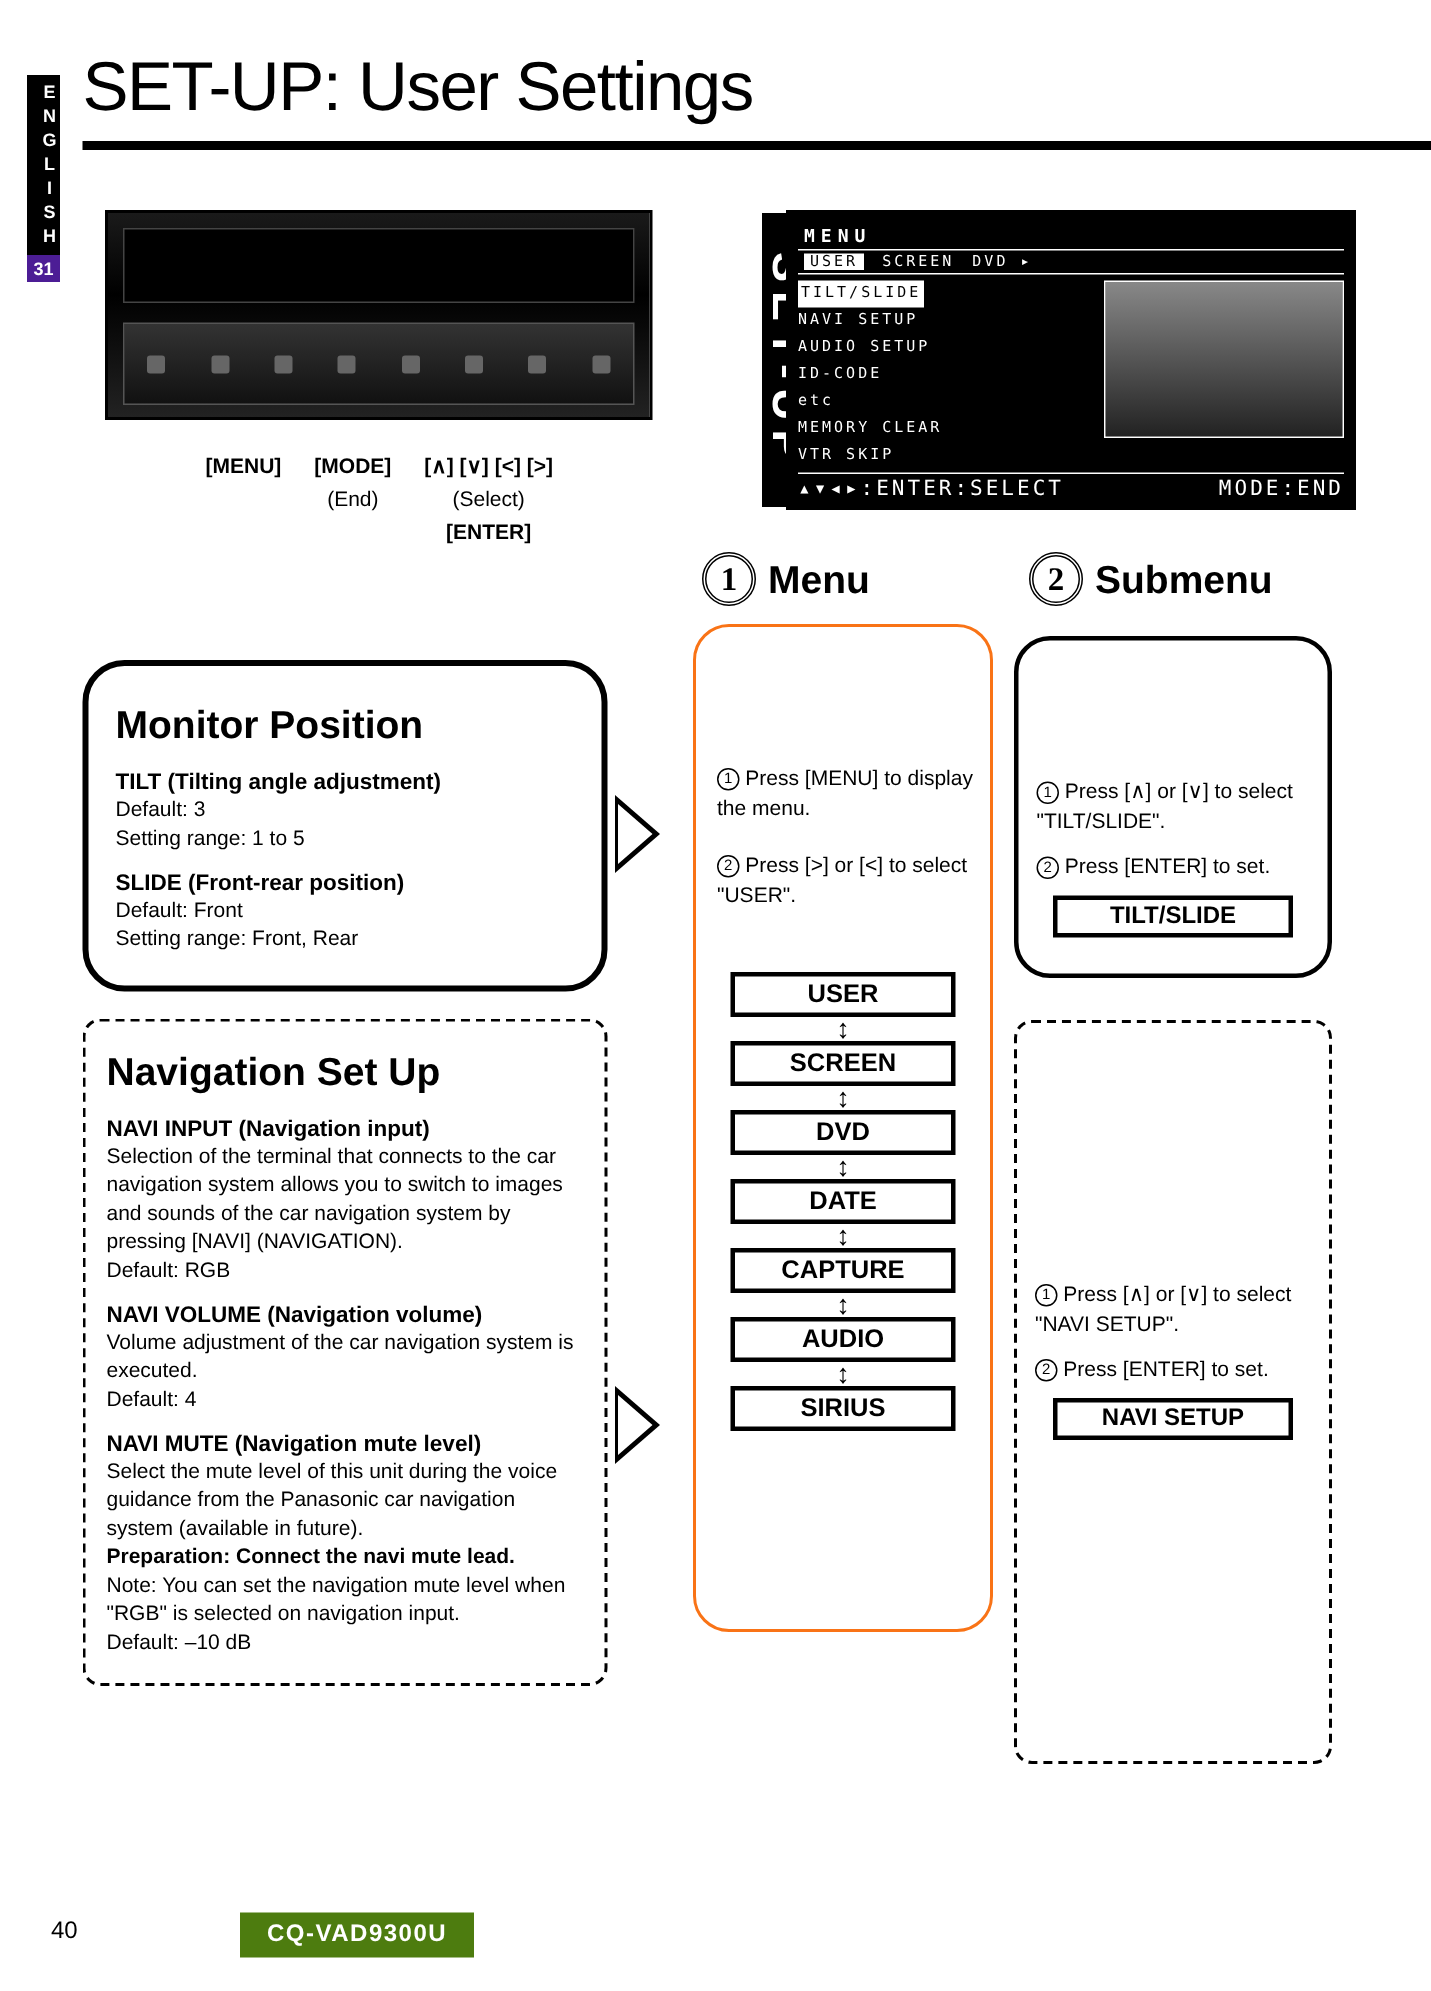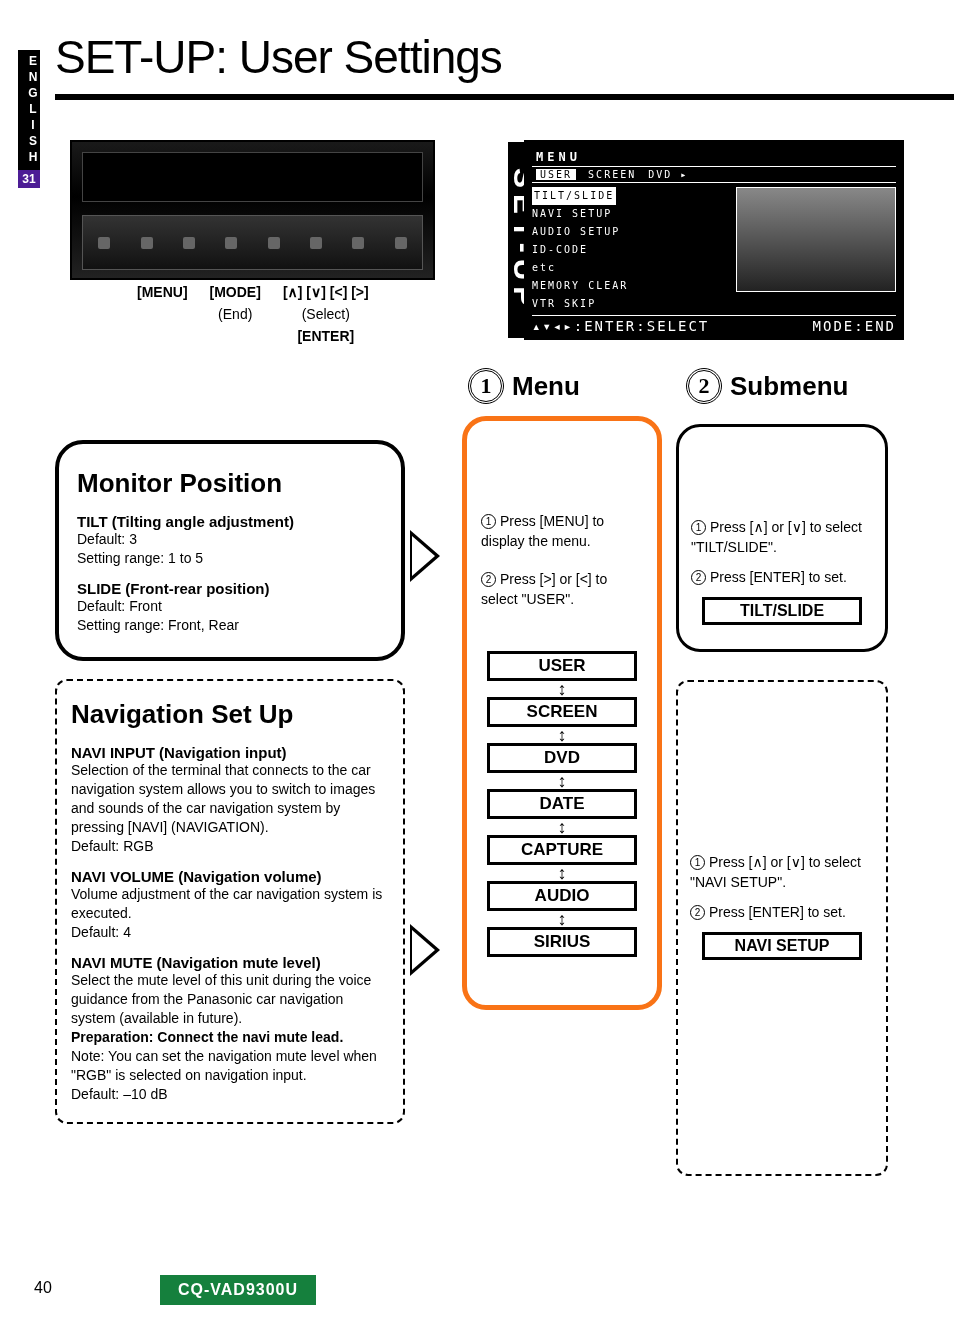--- a/index.html
+++ b/index.html
@@ -82,21 +82,21 @@
     position: absolute;
     left: 10px; bottom: 8px; right: 10px; height: 55px;
     background: linear-gradient(#333,#111);
     border: 1px solid #555;
   }
   .device .panel .btns { display:flex; height:100%; align-items:center; justify-content:space-around;}
   .device .panel .btns span { width:12px; height:12px; background:#666; border-radius:2px; }
   .btn-labels {
     position: absolute;
     left: 125px;
-    top: 280px;
+    top: 298px;
     font-size: 14px;
     line-height: 20px;
   }
   .btn-labels .r1 { font-weight: bold; }
   .btn-labels .r2 { }
   .btn-labels td { padding: 0 10px; text-align: center; vertical-align: top; font-size:14px;}
   
   .menu-shot {
     position: absolute;
     right: 50px;
@@ -150,22 +150,22 @@
     border: 2px dashed #000;
     border-radius: 12px;
     padding: 14px 14px 18px 14px;
     border-style: dashed;
   }
   .sec-h { font-size: 26px; font-weight:900; margin: 4px 0 14px 0;}
   .item-h { font-weight:bold; font-size:15px; margin-top:12px;}
   .item-p { font-size:14px; line-height:19px; }
   
   .menu-col {
-    position:absolute; left:462px; top:416px; width:200px; height:594px;
-    border:5px solid #f97316; border-radius:24px; padding:90px 10px 14px 10px;
+    position:absolute; left:462px; top:416px; width:200px; height:672px;
+    border:2px solid #f97316; border-radius:24px; padding:90px 10px 14px 10px;
   }
   .menu-col .instr { font-size:14px; line-height:20px; margin-left:4px; margin-bottom:18px;}
   .mini-circ { display:inline-block; width:15px; height:15px; border:1px solid #000; border-radius:50%; font-size:10px; line-height:14px; text-align:center; vertical-align:1px;}
   .menu-item-box {
     border:3px solid #000; text-align:center; font-weight:900; font-size:17px;
     width:150px; margin:4px auto; padding:2px 0; background:#fff;
   }
   .dblarr { text-align:center; font-size:18px; font-weight:bold; line-height:12px; margin:-2px 0;}
   
   .sub-col {
@@ -189,21 +189,21 @@
   }
   .tri::after{
     content:""; position:absolute; left:-28px; top:-20px;
     border-top:20px solid transparent; border-bottom:20px solid transparent;
     border-left:23px solid #fff;
   }
   .tri1 { left:410px; top:530px; }
   .tri2 { left:410px; top:924px; }
   
   .pg-num { position:absolute; left:34px; bottom:30px; font-size:16px;}
-  .model { position:absolute; left:160px; bottom:22px; background:#15803d; color:#fff; font-weight:900; padding:6px 18px; font-size:16px; letter-spacing:1px;}
+  .model { position:absolute; left:160px; bottom:22px; background:#4d7c0f; color:#fff; font-weight:900; padding:6px 18px; font-size:16px; letter-spacing:1px;}
 </style>
 </head>
 <body>
 
 <div class="page">
 
   <div class="lang-tab">ENGLISH</div>
   <div class="lang-num">31</div>
 
   <div class="title">SET-UP: User Settings</div>

